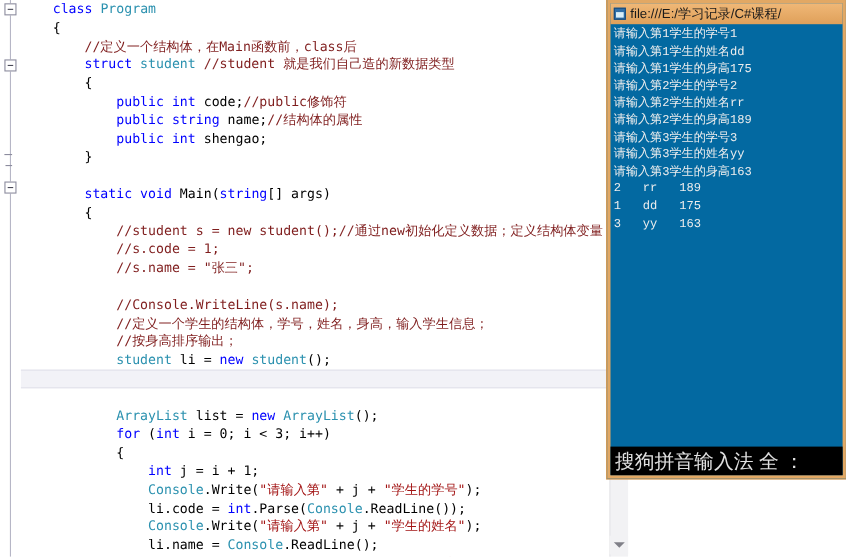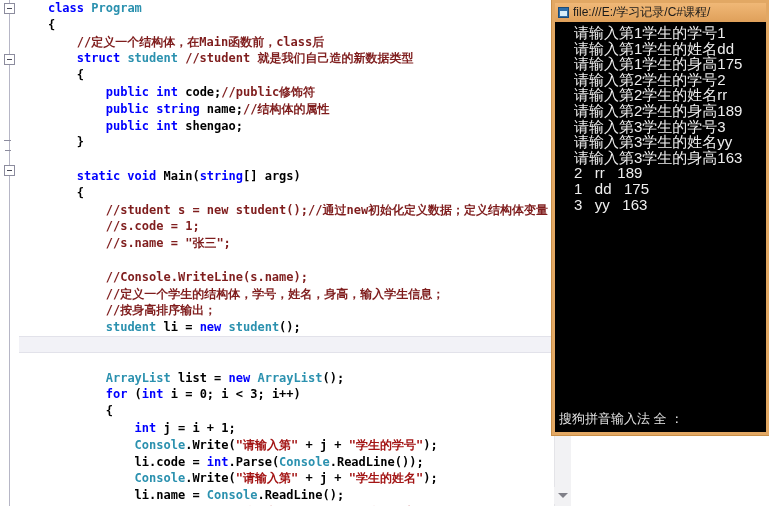--- a/index.html
+++ b/index.html
@@ -7,21 +7,20 @@
     width:769px;height:506px;overflow:hidden;
     background:#ffffff;
     font-family:"DejaVu Sans Mono","Liberation Mono",monospace;
     position:relative;
   }
 
   
   #editor{
     position:absolute;left:0;top:0;width:648px;height:506px;
     background:#ffffff;
-    font-weight:bold;
   }
   #gutter{
     position:absolute;left:0;top:0;width:19px;height:506px;
     background:#ffffff;
   }
   
   #gutter .vline{
     position:absolute;left:9px;top:0;width:1px;height:506px;
     background:#b6b6c6;
   }
@@ -78,21 +77,21 @@
   }
   #vdown:after{
     content:"";position:absolute;left:4px;top:6px;
     border-left:5px solid transparent;border-right:5px solid transparent;
     border-top:5px solid #808088;
   }
 
   
   #console{
     position:absolute;left:552px;top:0;width:217px;height:435px;
-    background:#000000;
+    background:#0369a1;
     border:3px solid #e2a864;
     box-sizing:border-box;
     box-shadow:0 0 0 1px #c98f48;
   }
   #titlebar{
     position:absolute;left:0;top:0;right:0;height:19px;
     background:linear-gradient(to bottom,#f0b877,#dfa05a);
     display:flex;align-items:center;
     padding-left:3px;overflow:hidden;
   }
@@ -105,36 +104,36 @@
     content:"";position:absolute;left:1px;top:3px;right:1px;bottom:1px;
     background:#d8eef8;
   }
   #title-text{
     margin-left:4px;
     font-family:"Liberation Sans","DejaVu Sans",sans-serif;
     font-size:12px;color:#1a1a1a;white-space:nowrap;
   }
   #cons-body{
     position:absolute;left:0;top:19px;right:0;bottom:26px;
-    padding:3px 0 0 19px;
+    padding:3px 0 0 3px;
     overflow:hidden;
-    font-family:Liberation Sans, sans-serif;
-    font-size:15px;line-height:15.6px;
+    font-family:Liberation Mono, monospace;
+    font-size:11px;line-height:15.6px;
     color:#e8e8e8;white-space:pre;
   }
   .cline{height:15.6px;white-space:pre;}
   .cprompt{color:#eeeeee;}
   #cons-ime{
     position:absolute;left:0;bottom:0;right:0;height:26px;
     background:#000000;
     display:flex;align-items:center;padding-left:4px;
   }
   #ime-text{
     font-family:"Liberation Sans","DejaVu Sans",sans-serif;
-    font-size:13px;color:#e0e0e0;white-space:pre;
+    font-size:18px;color:#e0e0e0;white-space:pre;
   }
 </style>
 </head>
 <body>
 
 <div id="editor">
 
   <div id="gutter">
     <div class="vline"></div>
     <div class="collapse" style="top:3px;"></div>

